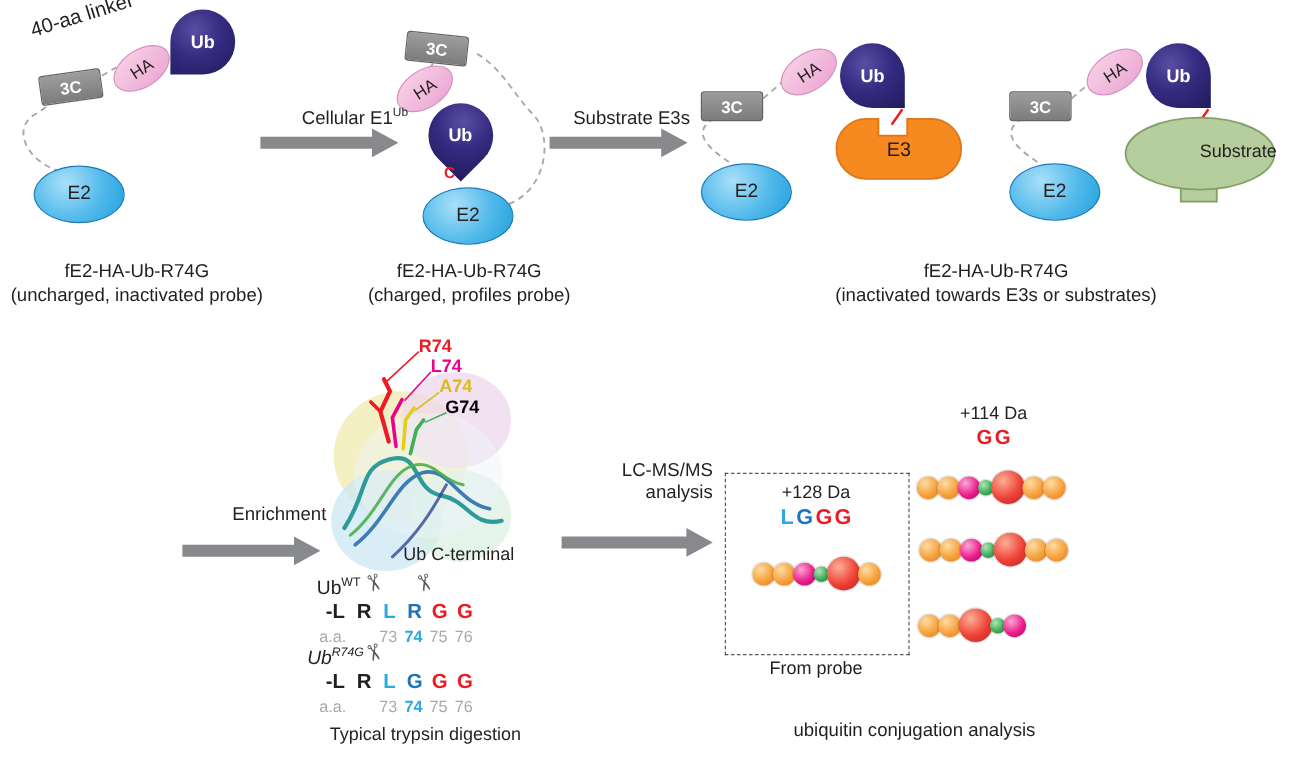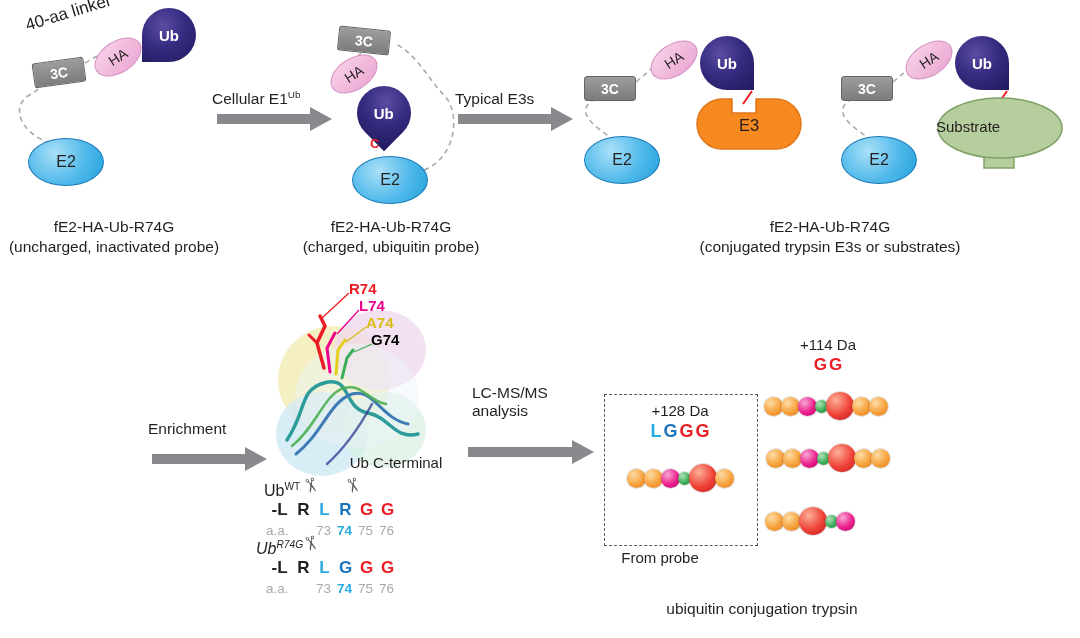--- a/index.html
+++ b/index.html
@@ -20,29 +20,29 @@
   .tip-bl{border-radius:52% 52% 52% 0;}
   .tip-br{border-radius:52% 52% 0 52%;}
   .tip-down{border-radius:52% 52% 0 52%;transform:rotate(45deg);}
   .tip-down .lbl{transform:rotate(-45deg);}
   .e2{position:absolute;width:74px;height:46px;z-index:2;border-radius:50%;
       background:radial-gradient(circle at 35% 30%,#A9E0F8 0%,#4FB8EA 55%,#21A0DB 100%);
       border:1.5px solid #1A7AB8;font-size:16px;display:flex;align-items:center;justify-content:center;}
   .e3wrap{position:absolute;z-index:2;}
   .e3text{position:absolute;left:0;top:18px;width:100%;text-align:center;font-size:16.5px;}
   .subwrap{position:absolute;z-index:2;}
-  .subtext{position:absolute;left:0;top:22px;width:100%;text-align:left;font-size:15px;}
+  .subtext{position:absolute;left:0;top:22px;width:100%;text-align:right;font-size:15px;}
   .cys{position:absolute;z-index:3;font-size:13px;font-weight:bold;}
   
   .rot-label{position:absolute;z-index:3;font-size:17px;transform:rotate(-17deg);transform-origin:0 50%;white-space:nowrap;}
   .cap{position:absolute;z-index:3;text-align:center;font-size:15.5px;line-height:1.28;}
-  .arrow-label{position:absolute;z-index:3;text-align:left;font-size:15.5px;white-space:nowrap;}
+  .arrow-label{position:absolute;z-index:3;text-align:right;font-size:15.5px;white-space:nowrap;}
   sup{font-size:64%;line-height:0;}
   .res-label{position:absolute;z-index:3;font-size:15px;font-weight:bold;white-space:nowrap;}
-  .struct-cap{position:absolute;z-index:3;font-size:15px;text-align:center;}
+  .struct-cap{position:absolute;z-index:3;font-size:15px;}
   .mol-label{position:absolute;z-index:3;font-size:16px;white-space:nowrap;}
   .scissors{position:absolute;z-index:3;font-size:19px;color:#58595B;transform:rotate(75deg);}
   .seq{display:flex;z-index:3;}
   .seq-char{display:inline-block;text-align:center;font-weight:bold;}
   .main-seq{position:absolute;font-size:17px;}
   .main-seq .seq-char{width:21px;}
   .main-seq .seq-char:first-child{width:27px;}
   .aa-row{position:absolute;display:flex;align-items:baseline;z-index:3;}
   .aa-label{display:inline-block;width:47px;font-size:13.5px;color:#A7A9AC;}
   .pos-seq{font-size:13.5px;}
@@ -127,25 +127,25 @@
     </div>
   <div class="ub tip-down" style="left:357px;top:86px;">
       <span class="lbl">Ub</span>
     </div>
   <div class="cys" style="left: 370px; top: 136px; color: rgb(237, 28, 36);">C</div>
   <div class="e2" style="left:352px;top:156px;">
       <span>E2</span>
     </div>
   <div class="cap" style="left:285px;top:217px;width:212px;">
     <div>fE2-HA-Ub-R74G</div>
-    <div>(charged, ubiquitin probe)</div>
+    <div>(charged, profiles probe)</div>
   </div>
 
   <div class="arrow-label" style="left:455px;top:90px;width:120px;">
-    <span>Typical E3s</span>
+    <span>Substrate E3s</span>
   </div>
 
   <div class="tag3c" style="left:584px;top:76px;">
       <span>3C</span>
     </div>
   <div class="ha" style="left:648px;top:44px;">
       <span>HA</span>
     </div>
   <div class="ub tip-br" style="left:700px;top:36px;">
       <span class="lbl">Ub</span>
@@ -174,21 +174,21 @@
       <rect x="48" y="52" width="30" height="20" fill="#B6CD9E" stroke="#7FA066" stroke-width="1.5"></rect>
       <ellipse cx="64" cy="32" rx="62" ry="30" fill="#B6CD9E" stroke="#7FA066" stroke-width="1.5"></ellipse>
     </svg>
     <span class="subtext">Substrate</span>
   </div>
   <div class="e2" style="left:841px;top:136px;">
       <span>E2</span>
     </div>
   <div class="cap" style="left:660px;top:217px;width:340px;">
     <div>fE2-HA-Ub-R74G</div>
-    <div>(conjugated trypsin E3s or substrates)</div>
+    <div>(inactivated towards E3s or substrates)</div>
   </div>
 
   <div class="arrow-label" style="left:148px;top:420px;width:124px;">
     <span>Enrichment</span>
   </div>
 
   <div class="structwrap" style="left:272px;top:288px;">
     <svg width="165" height="195" viewBox="0 0 165 195">
       <ellipse cx="62" cy="92" rx="56" ry="54" fill="#F3EDB9" opacity="0.85"></ellipse>
       <ellipse cx="108" cy="62" rx="46" ry="40" fill="#EDD8EC" opacity="0.75"></ellipse>
@@ -249,20 +249,21 @@
     </div>
   <div class="aa-row" style="left:266px;top:581px;">
     <span class="aa-label">a.a.</span>
     <span class="seq pos-seq">
         <span class="seq-char" style="color: rgb(167, 169, 172);">73</span>
         <span class="seq-char b" style="color: rgb(41, 171, 226);">74</span>
         <span class="seq-char" style="color: rgb(167, 169, 172);">75</span>
         <span class="seq-char" style="color: rgb(167, 169, 172);">76</span>
       </span>
   </div>
+  <div class="small-cap" style="left:252px;top:604px;width:205px;">Typical trypsin digestion</div>
 
   <div class="arrow-label" style="left:472px;top:384px;width:122px;">
     <div>LC-MS/MS</div>
     <div>analysis</div>
   </div>
 
   <div class="dashed-box" style="left:604px;top:394px;width:152px;height:150px;"></div>
   <div class="mass-label" style="left:604px;top:402px;width:152px;">+128 Da</div>
   <div class="seq remnant rem-284" style="left:604px;top:421px;width:152px;">
       <span class="seq-char" style="color: rgb(41, 171, 226);">L</span>
@@ -271,21 +272,21 @@
       <span class="seq-char" style="color: rgb(237, 28, 36);">G</span>
     </div>
   <div class="chain" style="left:612px;top:461px;width:136px;height:34px;">
       <span class="bead m" style="background: radial-gradient(circle at 35% 30%, rgb(253, 220, 164) 0%, rgb(247, 161, 60) 55%, rgb(221, 125, 30) 100%);"></span>
       <span class="bead m" style="background: radial-gradient(circle at 35% 30%, rgb(253, 220, 164) 0%, rgb(247, 161, 60) 55%, rgb(221, 125, 30) 100%);"></span>
       <span class="bead m" style="background: radial-gradient(circle at 35% 30%, rgb(249, 168, 212) 0%, rgb(236, 30, 140) 55%, rgb(174, 0, 102) 100%);"></span>
       <span class="bead s" style="background: radial-gradient(circle at 35% 30%, rgb(174, 229, 184) 0%, rgb(63, 174, 90) 55%, rgb(30, 124, 56) 100%);"></span>
       <span class="bead l" style="background: radial-gradient(circle at 35% 30%, rgb(251, 175, 151) 0%, rgb(239, 65, 54) 55%, rgb(187, 32, 37) 100%);"></span>
       <span class="bead m" style="background: radial-gradient(circle at 35% 30%, rgb(253, 220, 164) 0%, rgb(247, 161, 60) 55%, rgb(221, 125, 30) 100%);"></span>
     </div>
-  <div class="small-cap" style="left:584px;top:549px;width:152px;">From probe</div>
+  <div class="small-cap" style="left:604px;top:549px;width:152px;">From probe</div>
 
   <div class="mass-label" style="left:786px;top:336px;width:84px;">+114 Da</div>
   <div class="seq remnant rem-114" style="left:786px;top:355px;width:84px;">
       <span class="seq-char" style="color: rgb(237, 28, 36);">G</span>
       <span class="seq-char" style="color: rgb(237, 28, 36);">G</span>
     </div>
   <div class="chain" style="left:758px;top:389px;width:136px;height:34px;">
       <span class="bead m" style="background: radial-gradient(circle at 35% 30%, rgb(253, 220, 164) 0%, rgb(247, 161, 60) 55%, rgb(221, 125, 30) 100%);"></span>
       <span class="bead m" style="background: radial-gradient(circle at 35% 30%, rgb(253, 220, 164) 0%, rgb(247, 161, 60) 55%, rgb(221, 125, 30) 100%);"></span>
       <span class="bead m" style="background: radial-gradient(circle at 35% 30%, rgb(249, 168, 212) 0%, rgb(236, 30, 140) 55%, rgb(174, 0, 102) 100%);"></span>
@@ -305,16 +306,16 @@
     </div>
   <div class="chain chain-left" style="left:766px;top:504px;width:136px;height:34px;">
       <span class="bead m" style="background: radial-gradient(circle at 35% 30%, rgb(253, 220, 164) 0%, rgb(247, 161, 60) 55%, rgb(221, 125, 30) 100%);"></span>
       <span class="bead m" style="background: radial-gradient(circle at 35% 30%, rgb(253, 220, 164) 0%, rgb(247, 161, 60) 55%, rgb(221, 125, 30) 100%);"></span>
       <span class="bead l" style="background: radial-gradient(circle at 35% 30%, rgb(251, 175, 151) 0%, rgb(239, 65, 54) 55%, rgb(187, 32, 37) 100%);"></span>
       <span class="bead s" style="background: radial-gradient(circle at 35% 30%, rgb(174, 229, 184) 0%, rgb(63, 174, 90) 55%, rgb(30, 124, 56) 100%);"></span>
       <span class="bead m" style="background: radial-gradient(circle at 35% 30%, rgb(249, 168, 212) 0%, rgb(236, 30, 140) 55%, rgb(174, 0, 102) 100%);"></span>
     </div>
 
   <div class="cap" style="left:600px;top:600px;width:324px;line-height:1.2;">
-    <div>ubiquitin conjugation trypsin</div>
+    <div>ubiquitin conjugation analysis</div>
   </div>
 
 </div>
 
 </body></html>

